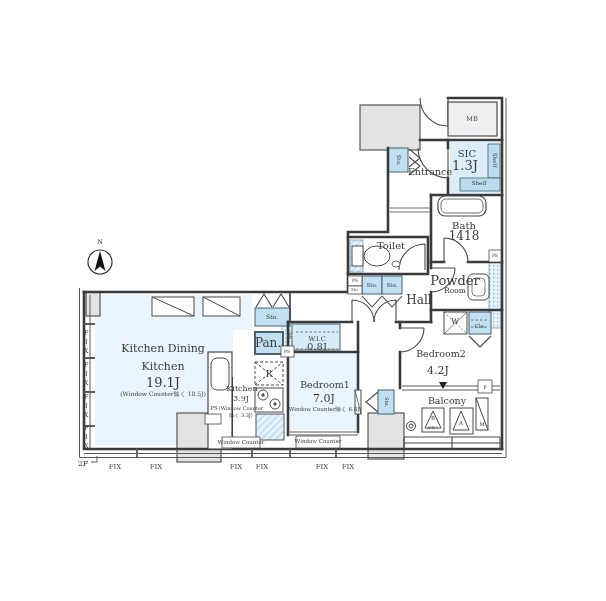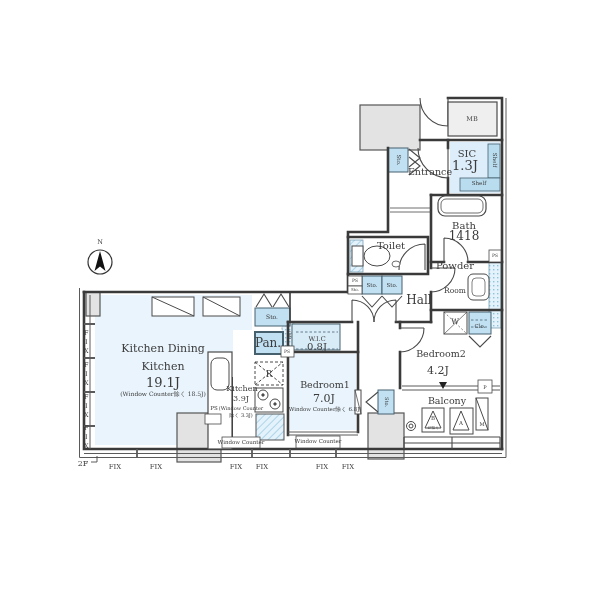--- a/index.html
+++ b/index.html
@@ -223,21 +223,21 @@
   <div class="lbl" style="left:441px;top:354px;font-size:9.5px">Bedroom2</div>
   <div class="lbl" style="left:438px;top:370px;font-size:11px">4.2J</div>
 
   <div class="lbl" style="left:317px;top:339px;font-size:6.5px">W.I.C</div>
   <div class="lbl" style="left:317px;top:347px;font-size:10px">0.8J</div>
 
   <div class="lbl" style="left:419px;top:300px;font-size:12px">Hall</div>
   <div class="lbl" style="left:391px;top:246px;font-size:10px">Toilet</div>
   <div class="lbl" style="left:464px;top:226px;font-size:10px">Bath</div>
   <div class="lbl" style="left:464px;top:236px;font-size:12px">1418</div>
-  <div class="lbl" style="left:455px;top:266px;font-size:10px">Powder</div>
+  <div class="lbl" style="left:455px;top:280px;font-size:13px">Powder</div>
   <div class="lbl" style="left:455px;top:291px;font-size:7.5px">Room</div>
   <div class="lbl" style="left:430px;top:172px;font-size:9.5px">Entrance</div>
   <div class="lbl" style="left:467px;top:154px;font-size:10px">SIC</div>
   <div class="lbl" style="left:465px;top:165px;font-size:13px">1.3J</div>
   <div class="lbl vert" style="left:494px;top:160px;font-size:5.5px">Shelf</div>
   <div class="lbl" style="left:479px;top:184px;font-size:5.5px">Shelf</div>
   <div class="lbl" style="left:472px;top:119px;font-size:6.5px">MB</div>
   <div class="lbl" style="left:447px;top:401px;font-size:9.5px">Balcony</div>
 
   <div class="lbl vert" style="left:398px;top:160px;font-size:5.5px">Sto.</div>

